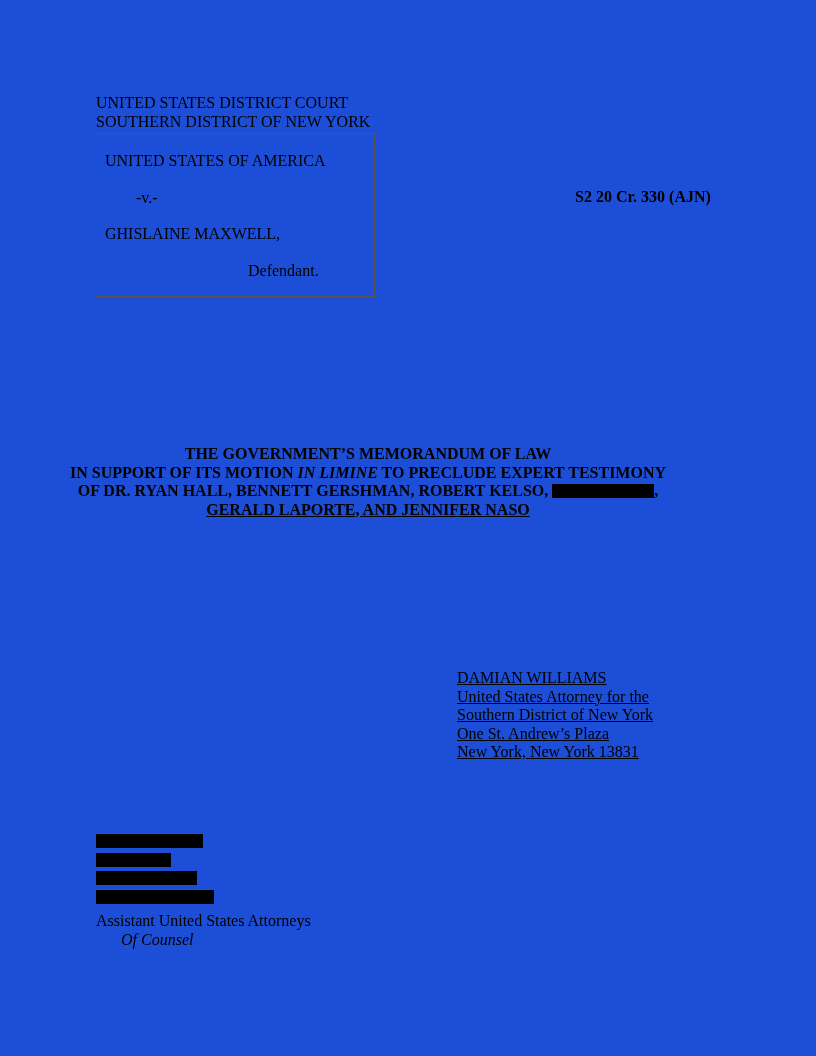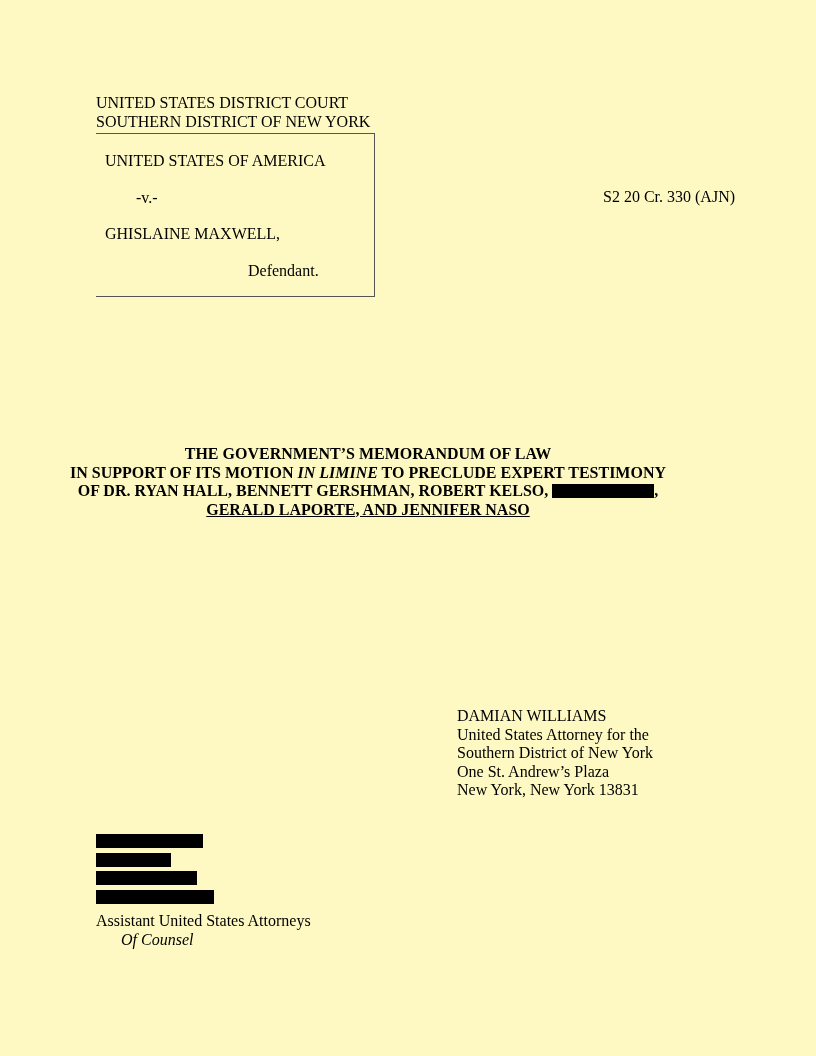--- a/index.html
+++ b/index.html
@@ -4,21 +4,21 @@
 <style>
   html, body {
     margin: 0;
     padding: 0;
     background: #ffffff;
   }
   .page {
     position: relative;
     width: 816px;
     height: 1056px;
-    background: #fef9c3;
+    background: #1d4ed8;
     font-family: "Liberation Serif", "DejaVu Serif", serif;
     font-size: 16px;
     color: #000000;
     overflow: hidden;
   }
   .line { line-height: 18.5px; }
 
   
   .court-header {
     position: absolute;
@@ -40,23 +40,22 @@
   }
   .caption-plaintiff { position: absolute; left: 9px;   top: 18px; text-align: center;  }
   .caption-versus    { position: absolute; left: 40px;  top: 55px;  }
   .caption-defendant { position: absolute; left: 9px;   top: 91px;  }
   .caption-deflabel  { position: absolute; left: 132px; top: 128px; margin-left: 20px; }
 
   .case-number {
     position: absolute;
     left: 575px;
     top: 188px;
-    font-weight: normal;
+    font-weight: bold;
     white-space: nowrap;
-    margin-left: 28px;
   }
 
   
   .doc-title {
     position: absolute;
     left: 0;
     top: 445px;
     width: 736px;
     text-align: center;
     font-weight: bold;
@@ -68,22 +67,23 @@
     width: 102px;
     height: 14px;
     background: #000000;
     vertical-align: -2px;
   }
 
   
   .attorney-block {
     position: absolute;
     left: 457px;
-    top: 707px;
+    top: 669px;
     line-height: 18.5px;
+    text-decoration: underline;
   }
 
   
   .counsel-block {
     position: absolute;
     left: 96px;
     top: 834px;
     line-height: 18.5px;
   }
   .redaction-bar { background: #000000; height: 14px; }

